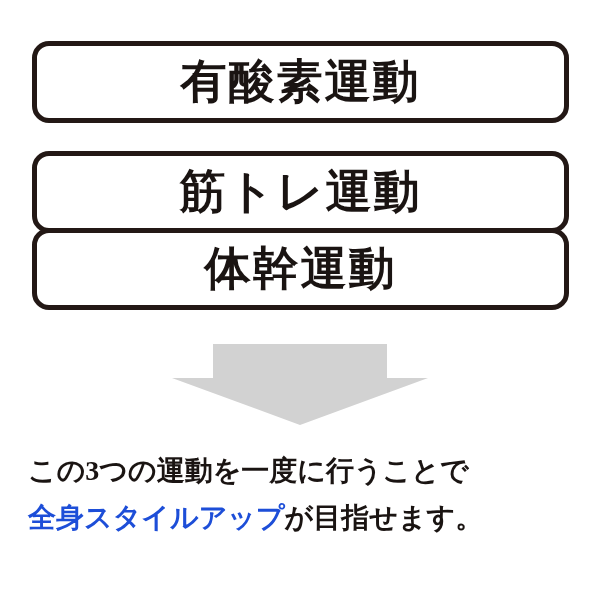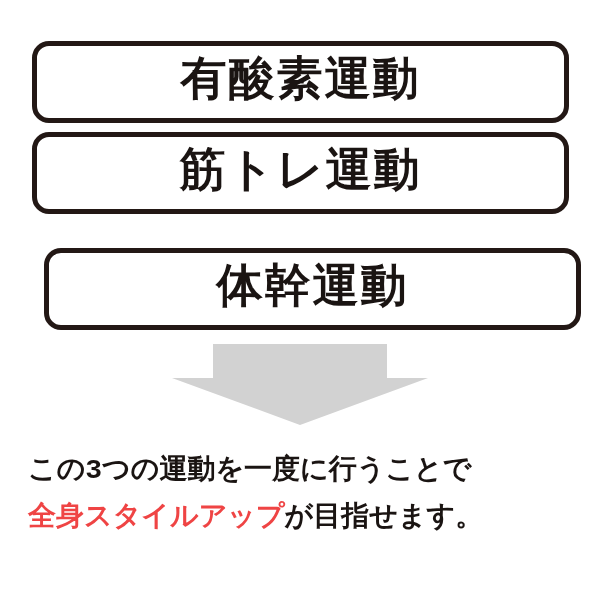--- a/index.html
+++ b/index.html
@@ -6,21 +6,21 @@
     margin: 0;
     padding: 0;
     background: #ffffff;
   }
   .canvas {
     position: relative;
     width: 600px;
     height: 600px;
     background: #ffffff;
     overflow: hidden;
-    font-family: Liberation Mono, monospace;
+    font-family: Liberation Serif, serif;
   }
   .flow-box {
     position: absolute;
     left: 32px;
     width: 537px;
     height: 82px;
     box-sizing: border-box;
     border: 5px solid #231815;
     border-radius: 17px;
     background: #ffffff;
@@ -30,43 +30,43 @@
   }
   .flow-box .box-label {
     font-size: 46px;
     font-weight: bold;
     color: #1a1412;
     letter-spacing: 2px;
     white-space: nowrap;
     line-height: 1;
   }
   .box-1 { top: 41px; }
-  .box-2 { top: 132px; }
-  .box-3 { top: 248px; margin-left: 12px; }
+  .box-2 { top: 151px; }
+  .box-3 { top: 228px; }
   .down-arrow {
     position: absolute;
     left: 172px;
     top: 344px;
     width: 256px;
     height: 81px;
     display: block;
   }
   .down-arrow polygon { fill: #d2d2d2; }
   .conclusion {
     position: absolute;
     left: 28px;
     top: 447px;
     width: 560px;
     font-size: 28px;
     font-weight: bold;
     color: #1a1412;
     line-height: 47px;
     white-space: nowrap;
   }
-  .highlight { color: #ef4444; }
+  .highlight { color: #1d4ed8; }
 </style>
 </head>
 <body>
 
 <div class="canvas">
 
   <div class="flow-box box-1">
     <span class="box-label">有酸素運動</span>
   </div>
 

